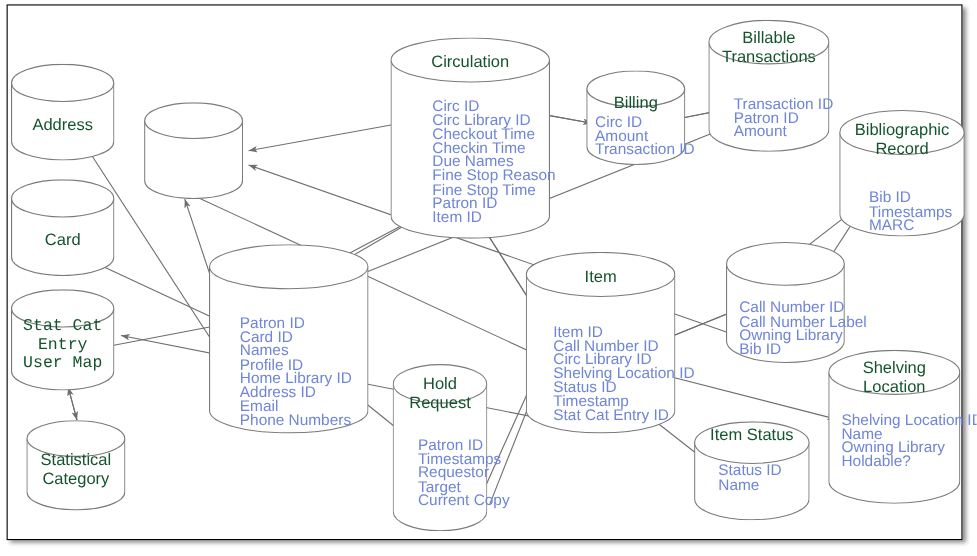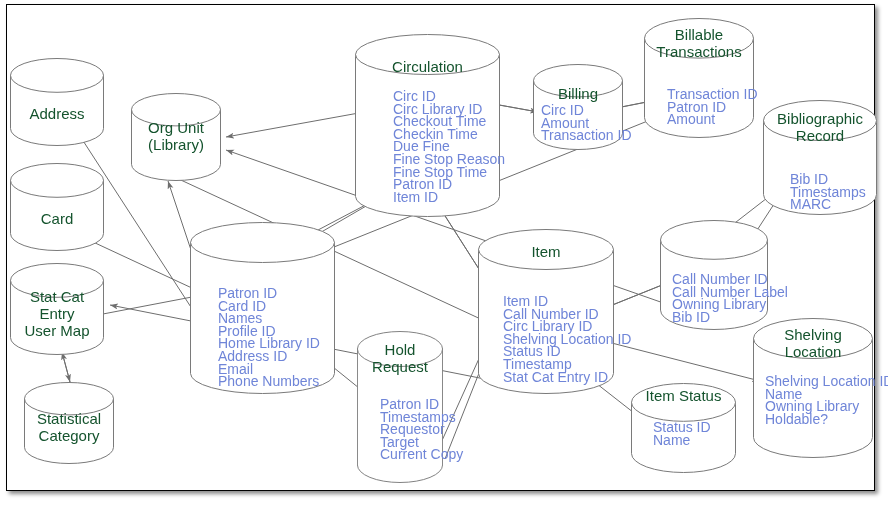--- a/index.html
+++ b/index.html
@@ -114,54 +114,52 @@
           <path d="M0.5,16.9 L0.5,70.6 A46.5,16.9 0 0 0 93.5,70.6 L93.5,16.9" fill="#ffffff" stroke="#7a7a7a" stroke-width="1"></path>
           <ellipse cx="47.0" cy="17.4" rx="46.5" ry="16.9" fill="#ffffff" stroke="#7a7a7a" stroke-width="1"></ellipse>
         </svg>
         <div class="ent-title" style="top: 47px;">Card</div>
       </div>
       <div class="entity" style="left: 10px; top: 263px; width: 94px; height: 92px;">
         <svg class="cyl-svg" viewBox="0 0 94 92" preserveAspectRatio="none">
           <path d="M0.5,16.9 L0.5,74.6 A46.5,16.9 0 0 0 93.5,74.6 L93.5,16.9" fill="#ffffff" stroke="#7a7a7a" stroke-width="1"></path>
           <ellipse cx="47.0" cy="17.4" rx="46.5" ry="16.9" fill="#ffffff" stroke="#7a7a7a" stroke-width="1"></ellipse>
         </svg>
-        <div class="ent-title" style="top: 25px;">Stat Cat
+        <div class="ent-title" style="top: 25px; font-family: Liberation Mono, monospace;">Stat Cat
 Entry
 User Map</div>
       </div>
       <div class="entity" style="left: 24px; top: 382px; width: 90px; height: 82px;">
         <svg class="cyl-svg" viewBox="0 0 90 82" preserveAspectRatio="none">
           <path d="M0.5,16.2 L0.5,65.3 A44.5,16.2 0 0 0 89.5,65.3 L89.5,16.2" fill="#ffffff" stroke="#7a7a7a" stroke-width="1"></path>
           <ellipse cx="45.0" cy="16.7" rx="44.5" ry="16.2" fill="#ffffff" stroke="#7a7a7a" stroke-width="1"></ellipse>
         </svg>
         <div class="ent-title" style="top: 28px;">Statistical
 Category</div>
       </div>
       <div class="entity" style="left: 131px; top: 93px; width: 90px; height: 88px;">
         <svg class="cyl-svg" viewBox="0 0 90 88" preserveAspectRatio="none">
           <path d="M0.5,16.2 L0.5,71.3 A44.5,16.2 0 0 0 89.5,71.3 L89.5,16.2" fill="#ffffff" stroke="#7a7a7a" stroke-width="1"></path>
           <ellipse cx="45.0" cy="16.7" rx="44.5" ry="16.2" fill="#ffffff" stroke="#7a7a7a" stroke-width="1"></ellipse>
         </svg>
-        <div class="ent-title" style="top: 26px;">Org Unit
-(Library)</div>
       </div>
       <div class="entity" style="left: 190px; top: 222px; width: 145px; height: 172px;">
         <svg class="cyl-svg" viewBox="0 0 145 172" preserveAspectRatio="none">
           <path d="M0.5,20.0 L0.5,151.5 A72.0,20.0 0 0 0 144.5,151.5 L144.5,20.0" fill="#ffffff" stroke="#7a7a7a" stroke-width="1"></path>
           <ellipse cx="72.5" cy="20.5" rx="72.0" ry="20.0" fill="#ffffff" stroke="#7a7a7a" stroke-width="1"></ellipse>
         </svg>
         <div class="ent-fields" style="left: 28px; top: 65px;"><div>Patron ID</div><div>Card ID</div><div>Names</div><div>Profile ID</div><div>Home Library ID</div><div>Address ID</div><div>Email</div><div>Phone Numbers</div></div>
       </div>
       <div class="entity" style="left: 355px; top: 34px; width: 145px; height: 183px;">
         <svg class="cyl-svg" viewBox="0 0 145 183" preserveAspectRatio="none">
           <path d="M0.5,20.0 L0.5,162.5 A72.0,20.0 0 0 0 144.5,162.5 L144.5,20.0" fill="#ffffff" stroke="#7a7a7a" stroke-width="1"></path>
           <ellipse cx="72.5" cy="20.5" rx="72.0" ry="20.0" fill="#ffffff" stroke="#7a7a7a" stroke-width="1"></ellipse>
         </svg>
-        <div class="ent-title" style="top: 24px; text-align: center;">Circulation</div>
-        <div class="ent-fields" style="left: 38px; top: 56px;"><div>Circ ID</div><div>Circ Library ID</div><div>Checkout Time</div><div>Checkin Time</div><div>Due Fine</div><div>Fine Stop Reason</div><div>Fine Stop Time</div><div>Patron ID</div><div>Item ID</div></div>
+        <div class="ent-title" style="top: 14px; text-align: center;">Circulation</div>
+        <div class="ent-fields" style="left: 38px; top: 56px;"><div>Circ ID</div><div>Circ Library ID</div><div>Checkout Time</div><div>Checkin Time</div><div>Due Names</div><div>Fine Stop Reason</div><div>Fine Stop Time</div><div>Patron ID</div><div>Item ID</div></div>
       </div>
       <div class="entity" style="left: 533px; top: 64px; width: 90px; height: 86px;">
         <svg class="cyl-svg" viewBox="0 0 90 86" preserveAspectRatio="none">
           <path d="M0.5,16.2 L0.5,69.3 A44.5,16.2 0 0 0 89.5,69.3 L89.5,16.2" fill="#ffffff" stroke="#7a7a7a" stroke-width="1"></path>
           <ellipse cx="45.0" cy="16.7" rx="44.5" ry="16.2" fill="#ffffff" stroke="#7a7a7a" stroke-width="1"></ellipse>
         </svg>
         <div class="ent-title" style="top: 21px;">Billing</div>
         <div class="ent-fields" style="left: 8px; top: 40px;"><div>Circ ID</div><div>Amount</div><div>Transaction ID</div></div>
       </div>
       <div class="entity" style="left: 644px; top: 18px; width: 110px; height: 120px;">

